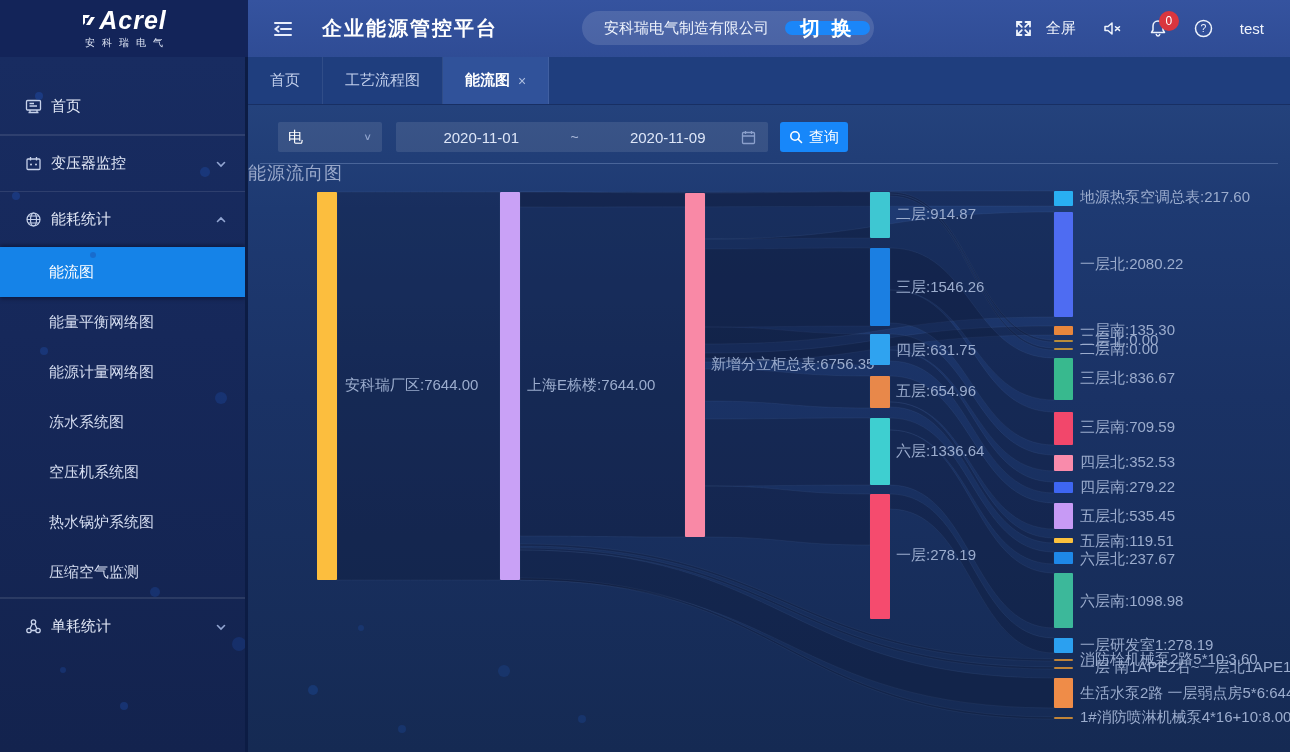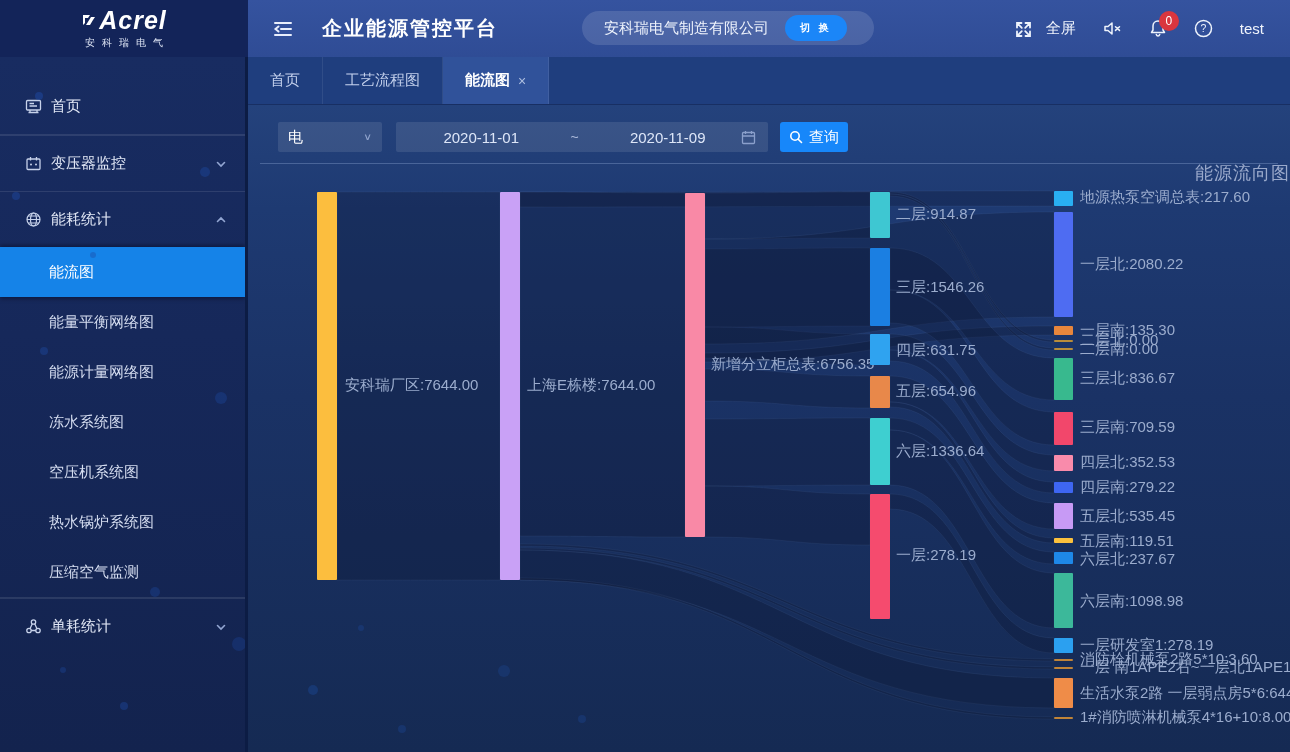--- a/index.html
+++ b/index.html
@@ -25,26 +25,26 @@
   }
   .fold-btn{margin-left:24px;width:22px;height:22px;cursor:pointer;flex:0 0 auto;}
   .app-title{font-size:20px;font-weight:bold;letter-spacing:2px;margin-left:28px;white-space:nowrap;text-align:center;}
   .company-pill{
     position:absolute;left:334px;top:11px;height:34px;min-width:266px;
     background:rgba(255,255,255,0.13);border-radius:17px;
     display:flex;align-items:center;padding:0 4px 0 22px;gap:16px;
   }
   .company-name{font-size:15px;color:#eef3fc;white-space:nowrap;}
   .switch-btn{
-    height:26px;padding:0 15px;border-radius:13px;background:#1b86f8;
-    font-size:10px;font-weight:bold;letter-spacing:3px;color:#fff;
+    height:14px;padding:0 15px;border-radius:13px;background:#1b86f8;
+    font-size:20px;font-weight:bold;letter-spacing:3px;color:#fff;
     display:flex;align-items:center;cursor:pointer;border:none;
   }
   .header-right{margin-left:auto;display:flex;align-items:center;gap:27px;padding-right:26px;}
-  .h-item{display:flex;align-items:flex-end;gap:14px;font-size:15px;color:#f0f4fc;cursor:pointer;white-space:nowrap;}
+  .h-item{display:flex;align-items:center;gap:14px;font-size:15px;color:#f0f4fc;cursor:pointer;white-space:nowrap;}
   .bell-wrap{position:relative;}
   .badge{
     position:absolute;top:-8px;left:10px;min-width:20px;height:20px;border-radius:10px;
     background:#d9363e;color:#fff;font-size:12px;display:flex;align-items:center;justify-content:center;
     padding:0 4px;box-sizing:border-box;
   }
   
   .tab-bar{
     position:absolute;left:248px;top:57px;right:0;height:48px;
     background:#1f3e7e;display:flex;z-index:4;border-bottom:1px solid #182f63;box-sizing:border-box;
@@ -65,21 +65,21 @@
   .type-select .val{font-size:15px;color:#fff;}
   .caret{color:#8fa3cc;font-size:12px;transform:scaleY(.8);}
   .date-range{left:148px;top:17px;width:372px;padding:0 12px;cursor:pointer;}
   .date-val{flex:1;text-align:center;font-size:15px;color:#dde6f8;}
   .date-sep{width:40px;text-align:center;color:#aebcdc;font-size:14px;}
   .query-btn{
     position:absolute;left:532px;top:17px;width:68px;height:30px;border:none;border-radius:3px;
     background:#1787fa;color:#fff;font-size:15px;display:flex;align-items:center;justify-content:center;gap:6px;cursor:pointer;
   }
   .filter-divider{position:absolute;left:12px;right:12px;top:58px;height:1px;background:rgba(136,160,208,0.40);}
-  .chart-title{position:absolute;left:0;right:0;top:56px;text-align:right;font-size:18px;color:#9aa9cb;letter-spacing:1px;}
+  .chart-title{position:absolute;left:0;right:0;top:56px;text-align:left;font-size:18px;color:#9aa9cb;letter-spacing:1px;}
   #links-svg{position:absolute;left:0;top:0;width:1042px;height:647px;}
   .s-bar{position:absolute;border-radius:1px;cursor:pointer;}
   .s-label{
     position:absolute;transform:translateY(-50%);white-space:nowrap;
     font-size:15px;color:#9baccd;pointer-events:none;
   }
   
   .sidebar{
     position:absolute;left:0;top:57px;bottom:0;width:245px;
     background:linear-gradient(180deg,#182c61 0%,#16285a 40%,#13234e 100%);

